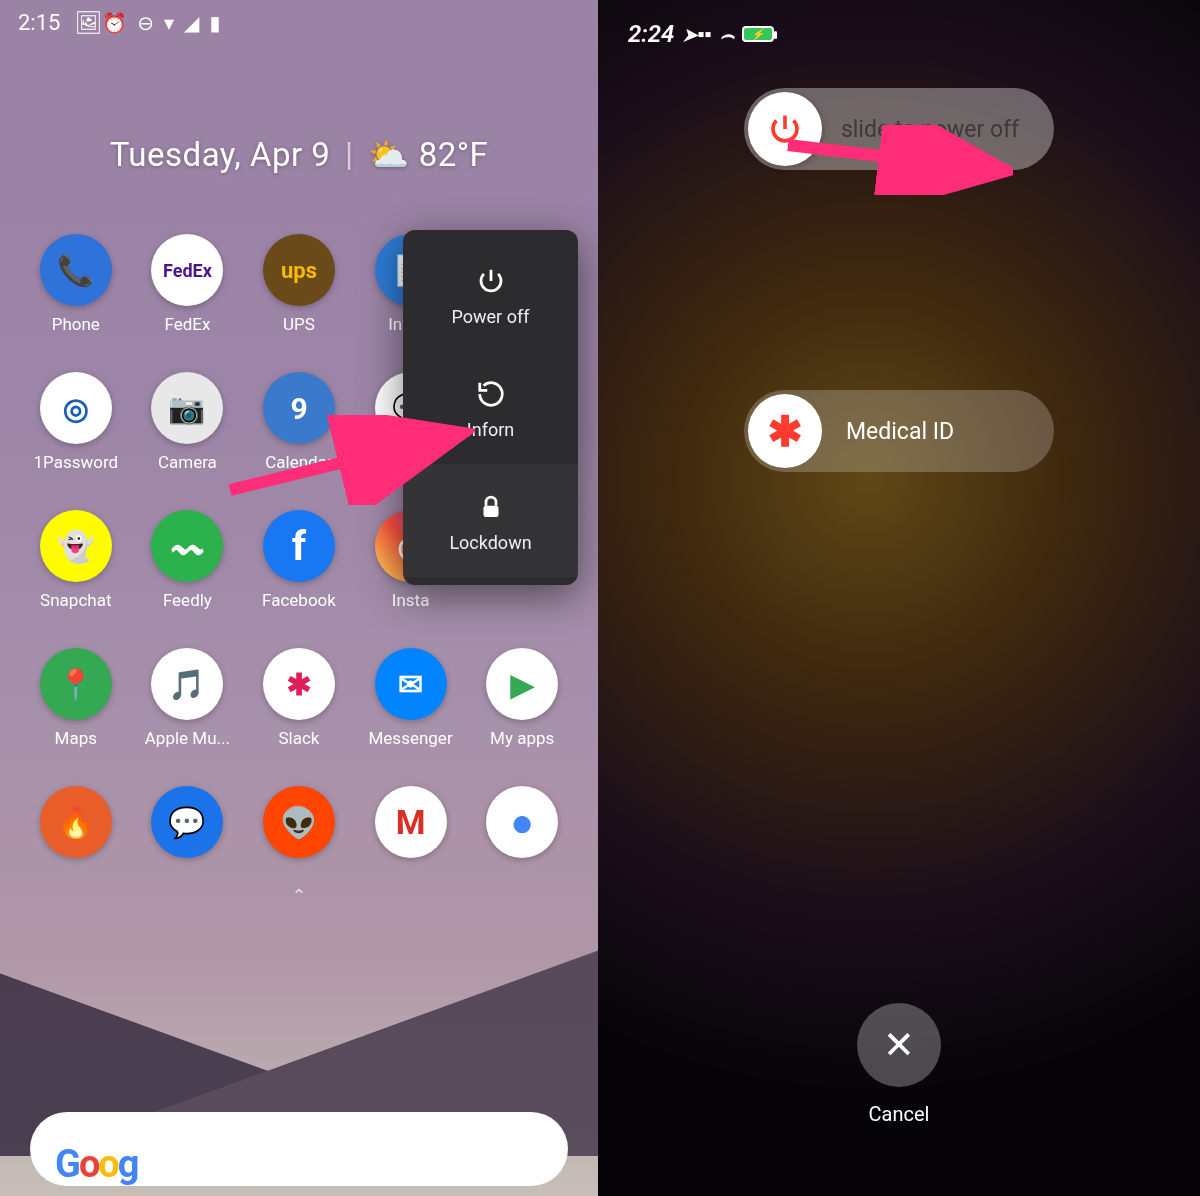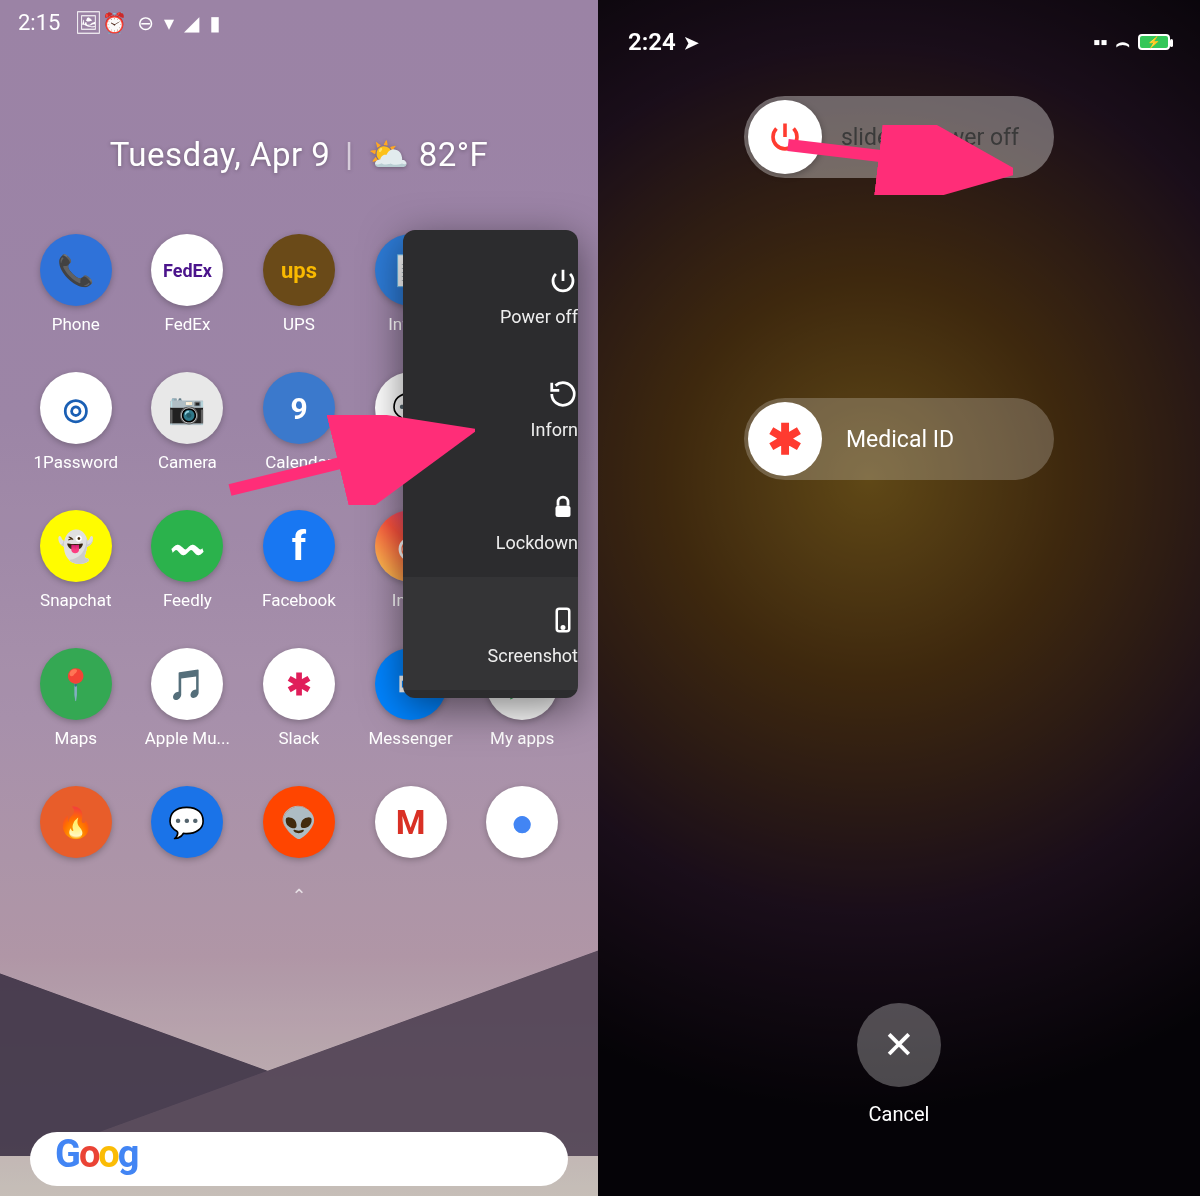--- a/index.html
+++ b/index.html
@@ -55,61 +55,61 @@
   }
   .app { display:flex; flex-direction:column; align-items:center; gap:8px; cursor:pointer;}
   .app .icn {
     width:72px;height:72px;border-radius:50%;
     display:flex;align-items:center;justify-content:center;
     font-size:30px;font-weight:700;
     box-shadow:0 2px 6px rgba(0,0,0,.25);
   }
   .app .lbl { font-size:17px; color:#fff; max-width:100px; text-align:right; white-space:nowrap; overflow:hidden; text-overflow:ellipsis;}
   .search-pill {
-    position:absolute; bottom:10px; left:30px; right:30px; height:54px;
+    position:absolute; bottom:10px; left:30px; right:30px; height:74px;
     background:#fff; border-radius:50px;
-    display:flex;align-items:flex-start;padding:0 25px;
+    display:flex;align-items:flex-end;padding:0 25px;
     z-index:2;
   }
   .g-logo { font-size:38px; font-weight:700; letter-spacing:-2px;}
   .g-logo span:nth-child(1){color:#4285F4;}
   .g-logo span:nth-child(2){color:#EA4335;}
   .g-logo span:nth-child(3){color:#FBBC05;}
   .g-logo span:nth-child(4){color:#4285F4;}
   .dot-handle{position:absolute;bottom:290px;left:50%;transform:translateX(-50%);color:#fff;opacity:.7;font-size:18px;z-index:2;}
   
   .power-menu {
     position:absolute; top:230px; right:20px; width:175px;
     background:#2c2c2e; border-radius:12px;
     box-shadow:0 10px 40px rgba(0,0,0,.5);
     padding:8px 0;
     z-index:10;
     color:#eee;
   }
-  .pm-item { display:flex;flex-direction:column;align-items:flex-end;gap:10px;
+  .pm-item { display:flex;flex-direction:column;align-items:center;gap:10px;
     padding:28px 0 24px; font-size:18px; cursor:pointer;}
   .pm-item:last-child{background:rgba(255,255,255,.04);}
   .pm-item svg,.pm-item .glyph{width:30px;height:30px;}
   
   .arrow {
     position:absolute; z-index:20; pointer-events:none;
   }
   .arrow svg{display:block;}
   
   .ios {
     width: 602px;
     background:
       radial-gradient(circle at 45% 40%, #d4a032 0%, #8a5a20 25%, #3a1f3a 55%, #0c0810 80%);
     color:#fff;
   }
   .ios-overlay{position:absolute;inset:0;background:rgba(0,0,0,.55);}
   .i-status{
     position:relative;z-index:3;
-    display:flex;justify-content:space-between;align-items:center;
-    padding:28px 30px 0;font-size:24px;font-weight:600;
+    display:flex;justify-content:flex-start;align-items:center;
+    padding:20px 30px 0;font-size:24px;font-weight:600;font-style:italic;
   }
   .i-status .r{display:flex;gap:8px;align-items:center;font-size:20px;}
   .slider {
     position:relative;z-index:3;
     margin:40px auto 0; width:310px;height:82px;
     background:rgba(255,255,255,.35);
     border-radius:60px;
     display:flex;align-items:center;
     color:#222; font-size:23px;
   }
@@ -301,27 +301,20 @@
           <path d="M3 3v6h6"></path>
         </svg>
       <span>Inforn</span>
     </div>
     <div class="pm-item">
       <svg viewBox="0 0 24 24" fill="#fff">
           <rect x="6" y="11" width="12" height="9" rx="2"></rect>
           <path d="M8 11V8a4 4 0 1 1 8 0v3" fill="none" stroke="#fff" stroke-width="2.2"></path>
         </svg>
       <span>Lockdown</span>
-    </div>
-    <div class="pm-item">
-      <svg viewBox="0 0 24 24" fill="none" stroke="#fff" stroke-width="2">
-          <rect x="7" y="3" width="10" height="18" rx="2"></rect>
-          <circle cx="12" cy="18" r="1" fill="#fff"></circle>
-        </svg>
-      <span>Screenshot</span>
     </div>
   </div>
 
   <div class="arrow" style="top:415px;left:225px;">
     <svg width="250" height="90">
         <defs>
           <marker id="ah1" markerWidth="14" markerHeight="14" refX="10" refY="5" orient="auto">
             <path d="M0,0 L12,5 L0,10 z" fill="#ff2d78"></path>
           </marker>
         </defs>

